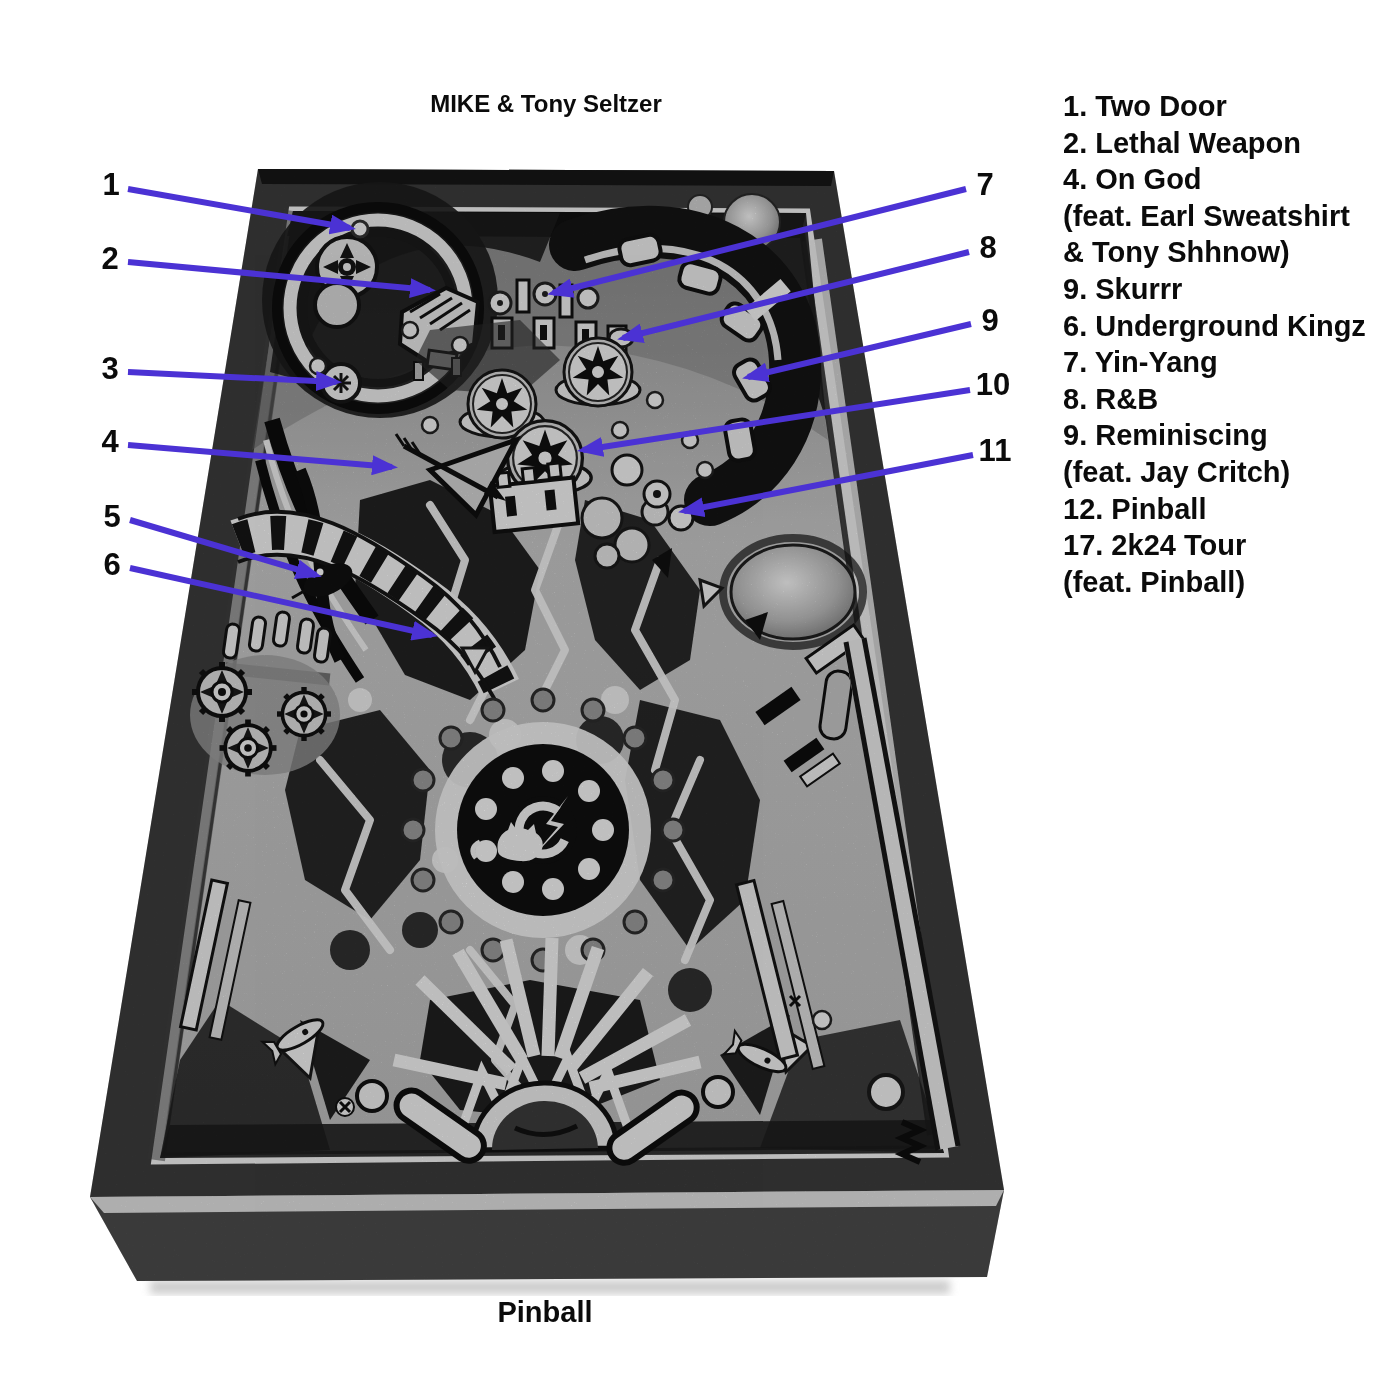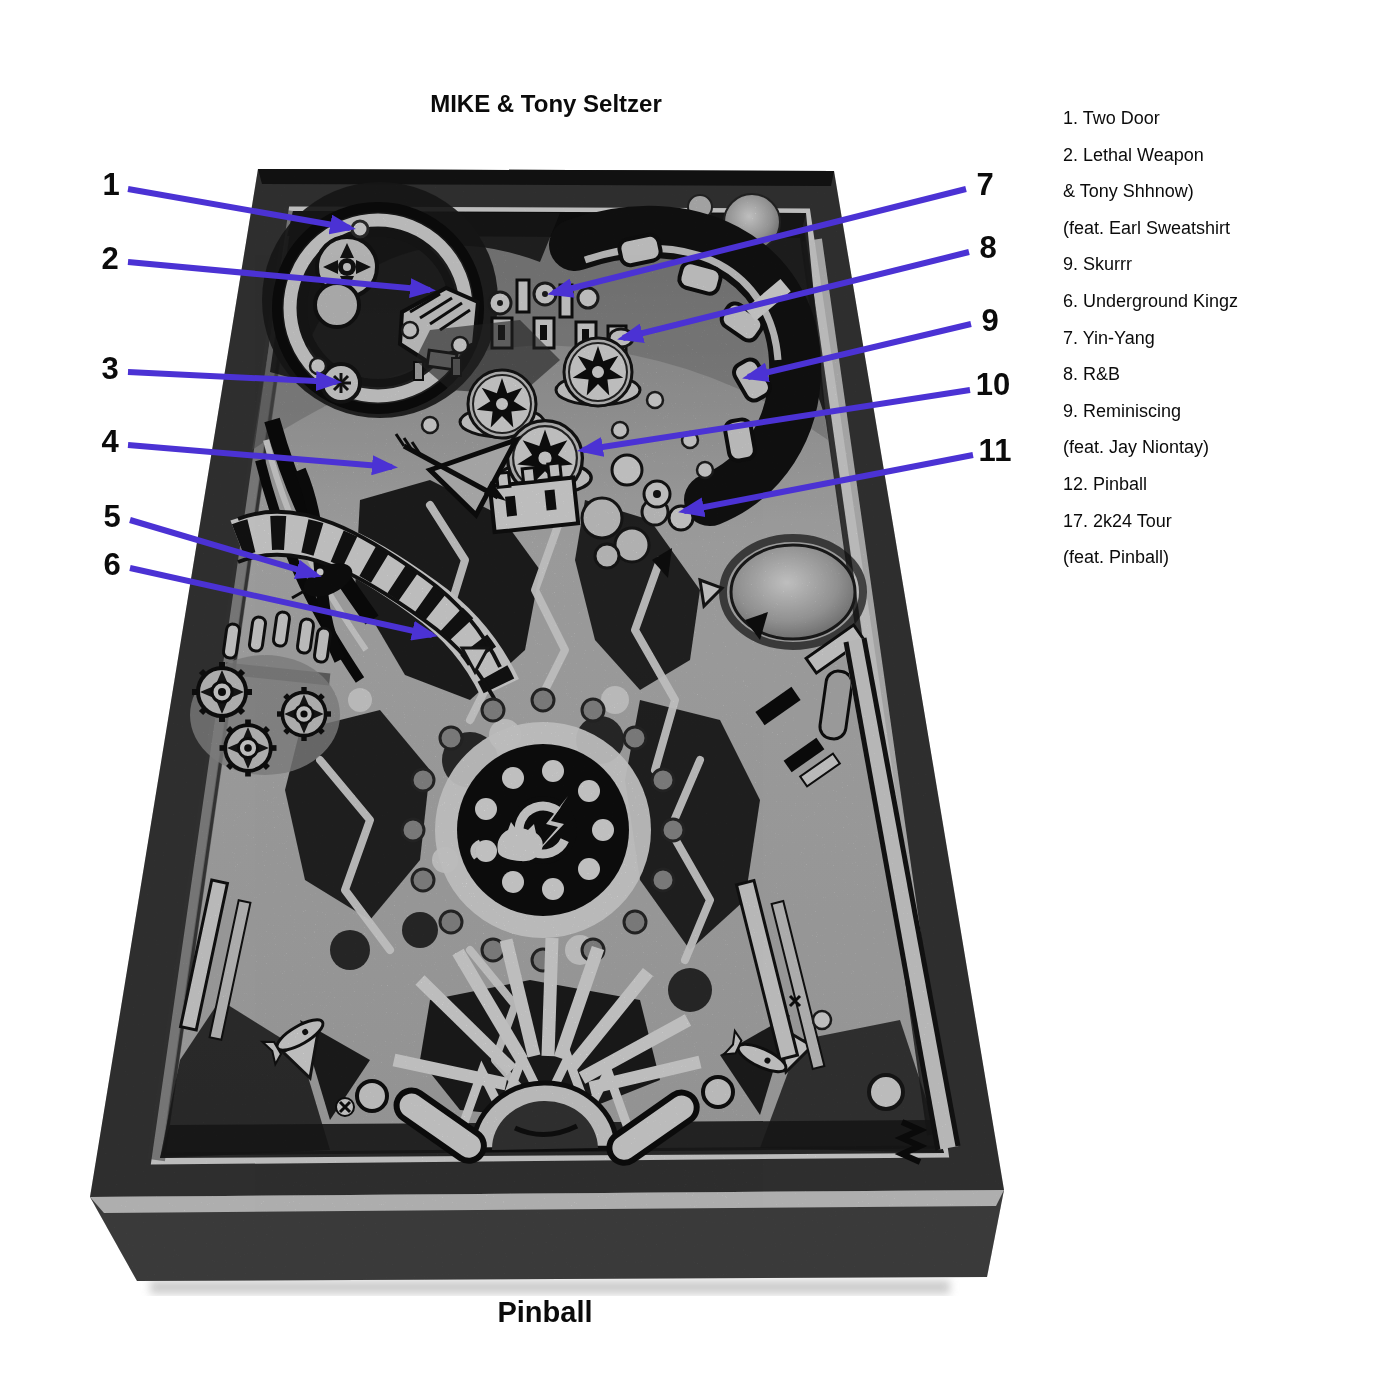--- a/index.html
+++ b/index.html
@@ -3,21 +3,21 @@
 <meta charset="utf-8">
 <style>
   html,body{margin:0;padding:0;background:#ffffff;}
   #canvas{position:relative;width:1400px;height:1400px;background:#ffffff;overflow:hidden;
           font-family:"Liberation Sans",sans-serif;color:#0b0b0b;}
   #art,#callout-layer{position:absolute;left:0;top:0;}
   .page-title{position:absolute;left:546px;top:90px;transform:translateX(-50%);
       font-size:24px;font-weight:700;letter-spacing:0px;white-space:nowrap;}
   .album-title{position:absolute;left:545px;top:1296px;transform:translateX(-50%);
       font-size:29px;font-weight:700;white-space:nowrap;}
-  .tracklist{position:absolute;left:1063px;top:100px;font-size:18px;font-weight:400;
+  .tracklist{position:absolute;left:1063px;top:88px;font-size:29px;font-weight:700;
       line-height:36.6px;white-space:nowrap;}
   .callout-num{font-family:"Liberation Sans",sans-serif;font-size:31px;font-weight:700;fill:#0b0b0b;
       text-anchor:middle;dominant-baseline:central;}
 </style>
 </head>
 <body>
 
 <div id="canvas">
 
   <svg id="art" width="1400" height="1400" viewBox="0 0 1400 1400">
@@ -437,27 +437,28 @@
       <line x1="970" y1="390" x2="583" y2="450" stroke="#4b32d4" stroke-width="6" marker-end="url(#arrowhead)"></line>
       <text x="993" y="384" class="callout-num">10</text>
       <line x1="973" y1="455" x2="684" y2="511" stroke="#4b32d4" stroke-width="6" marker-end="url(#arrowhead)"></line>
       <text x="995" y="450" class="callout-num">11</text>
     </svg>
 
   <div class="page-title">MIKE &amp; Tony Seltzer</div>
   <div class="tracklist">
       <div class="track-line">1. Two Door</div>
       <div class="track-line">2. Lethal Weapon</div>
+      <div class="track-line">4. On God</div>
+      <div class="track-line">(feat. Earl Sweatshirt</div>
       <div class="track-line">&amp; Tony Shhnow)</div>
-      <div class="track-line">(feat. Earl Sweatshirt</div>
       <div class="track-line">9. Skurrr</div>
       <div class="track-line">6. Underground Kingz</div>
       <div class="track-line">7. Yin-Yang</div>
       <div class="track-line">8. R&amp;B</div>
       <div class="track-line">9. Reminiscing</div>
-      <div class="track-line">(feat. Jay Niontay)</div>
+      <div class="track-line">(feat. Jay Critch)</div>
       <div class="track-line">12. Pinball</div>
       <div class="track-line">17. 2k24 Tour</div>
       <div class="track-line">(feat. Pinball)</div>
     </div>
   <div class="album-title">Pinball</div>
 
 </div>
 
 </body></html>

